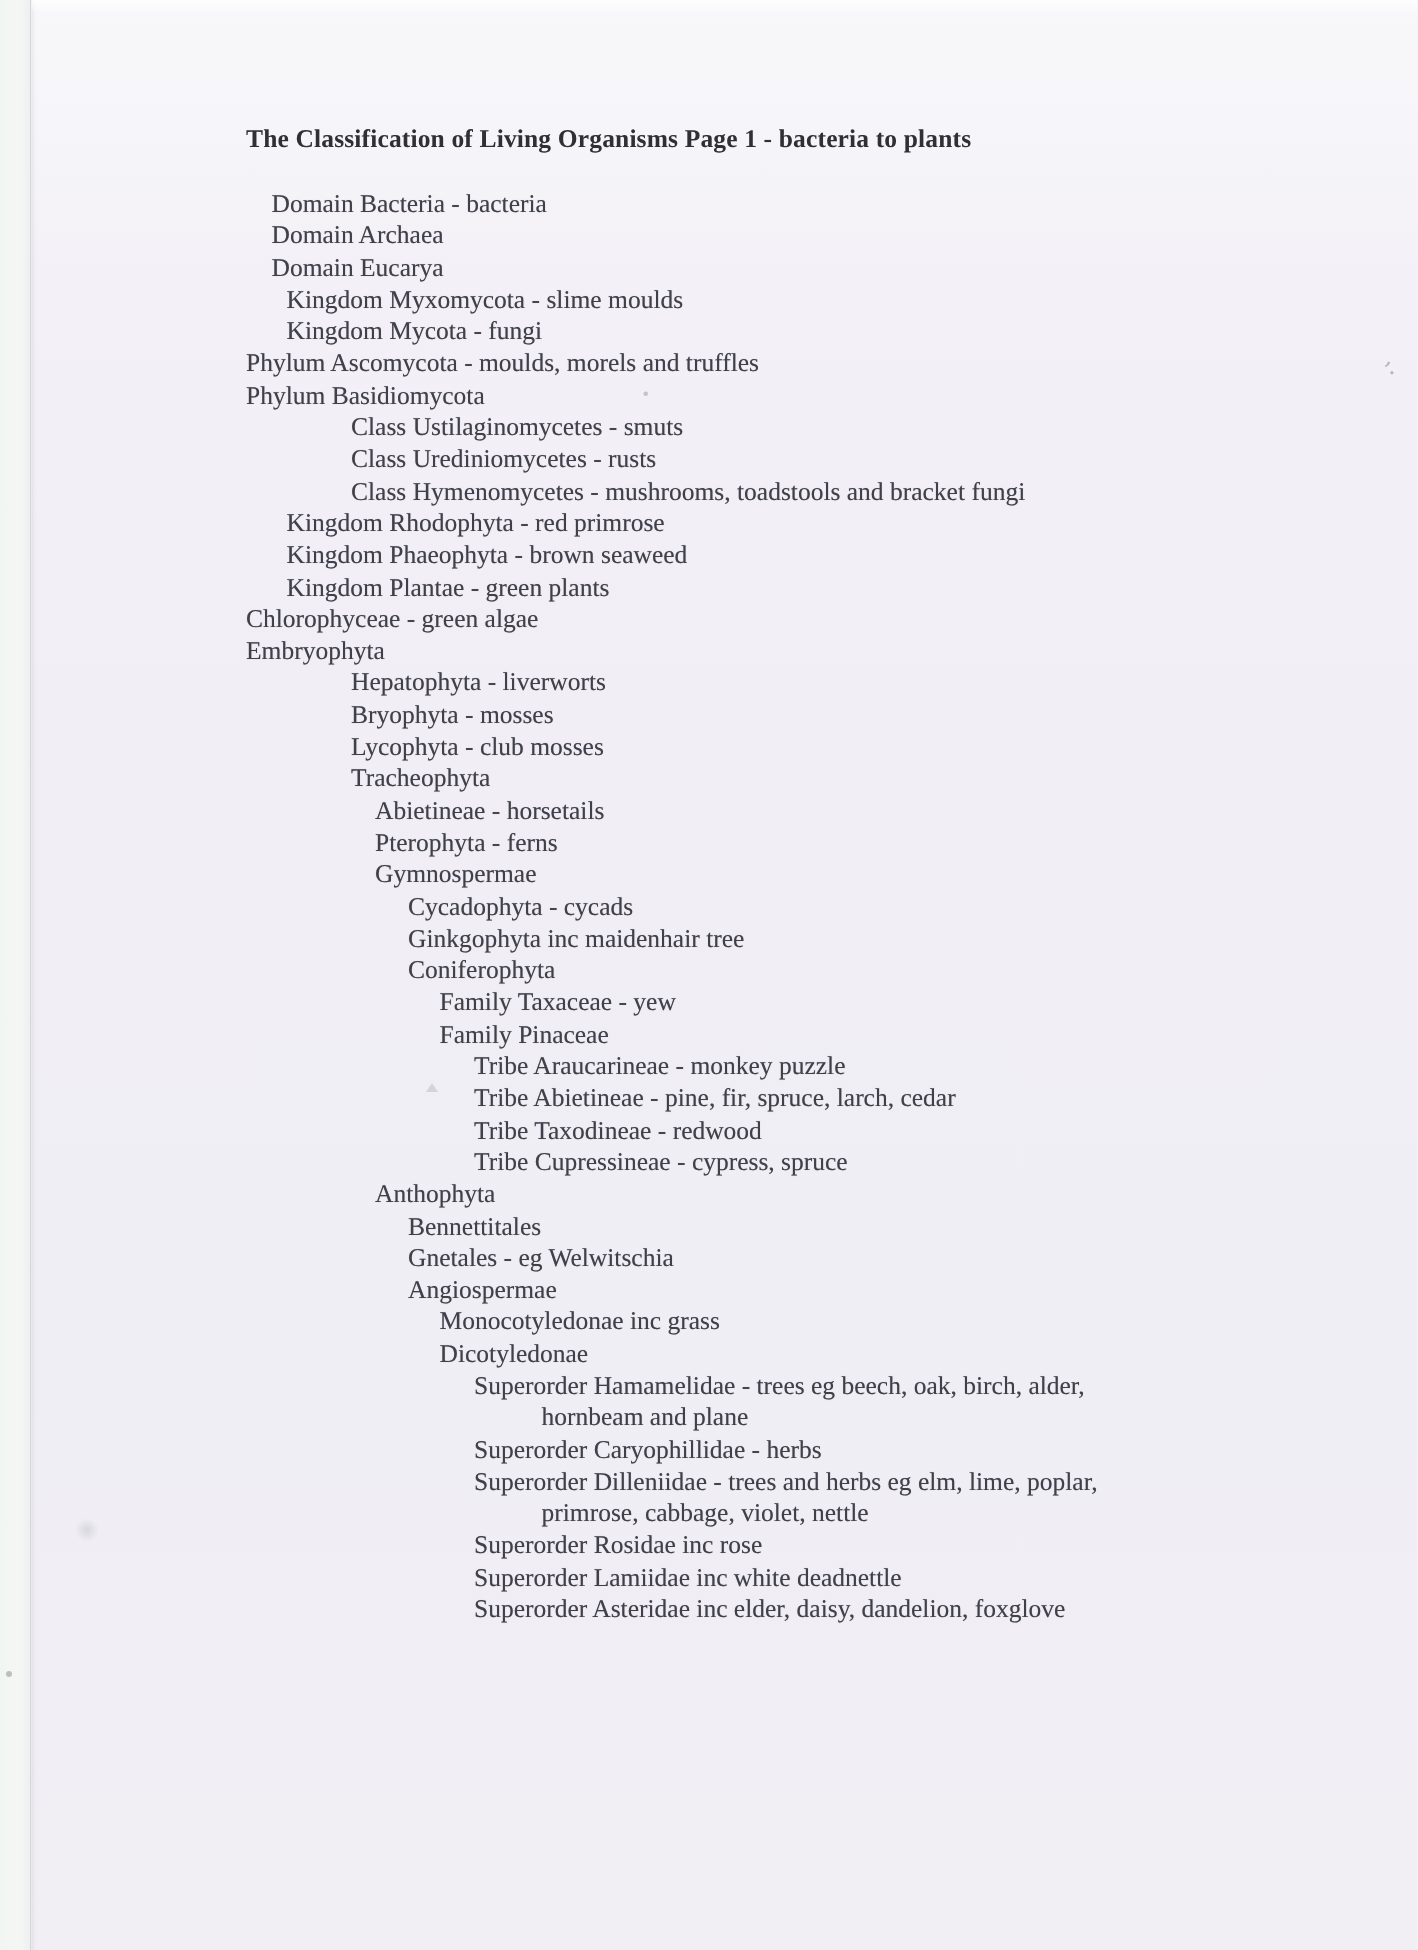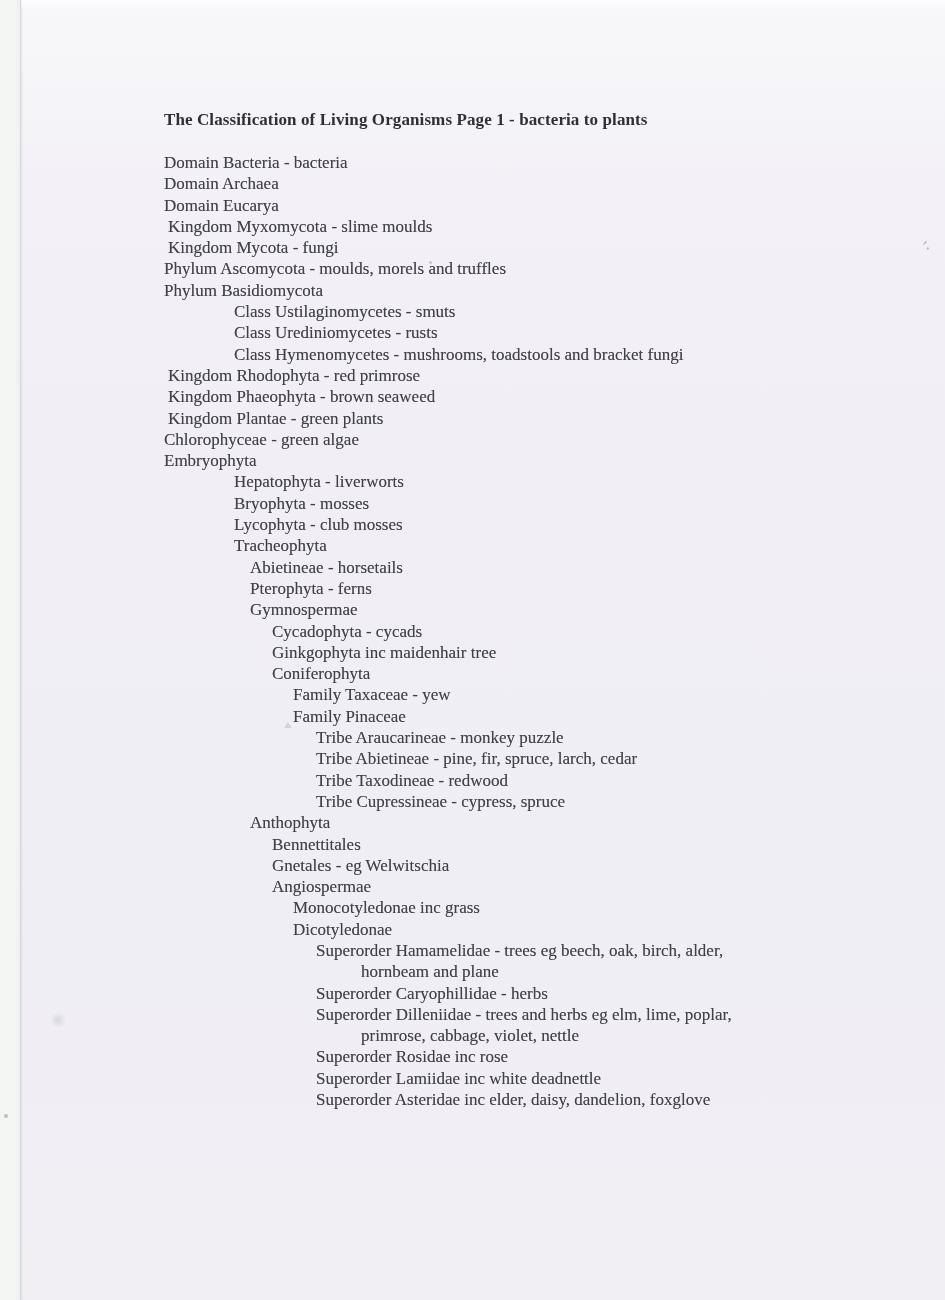--- a/index.html
+++ b/index.html
@@ -30,42 +30,42 @@
   .paper-top-edge {
     position: absolute;
     left: 21px; top: 0;
     width: 924px; height: 9px;
     background: linear-gradient(180deg, rgba(255,255,255,0.85), rgba(255,255,255,0));
   }
   .content {
     position: absolute;
     left: 0; top: 0;
     width: 848px;
-    padding: 109px 0 0 164px;
+    padding: 82px 0 0 164px;
     box-sizing: border-box;
     color: var(--text-color, #40404a);
   }
   .doc-title {
     font-size: 17px;
     font-weight: bold;
     color: var(--title-color, #2f2f36);
     margin: 0 0 22px 0;
     line-height: 21px;
     letter-spacing: 0.1px;
   }
   .taxonomy-list {
     font-size: 17px;
     line-height: 21.3px;
   }
   .line {
     white-space: pre;
     text-shadow: 0 0 0.5px rgba(70,70,82,0.45);
   }
-  .lvl-0 { margin-left: 0; }
-  .lvl-1 { margin-left: 4px; }
+  .lvl-0 { margin-left: 17px; }
+  .lvl-1 { margin-left: 27px; }
   .lvl-2 { }
   .lvl-3 { margin-left: 70px; }
   .lvl-4 { margin-left: 86px; }
   .lvl-5 { margin-left: 108px; }
   .lvl-6 { margin-left: 129px; }
   .lvl-7 { margin-left: 152px; }
   .cont  { margin-left: 197px; }
 
   
   .artifact { position: absolute; pointer-events: none; }

